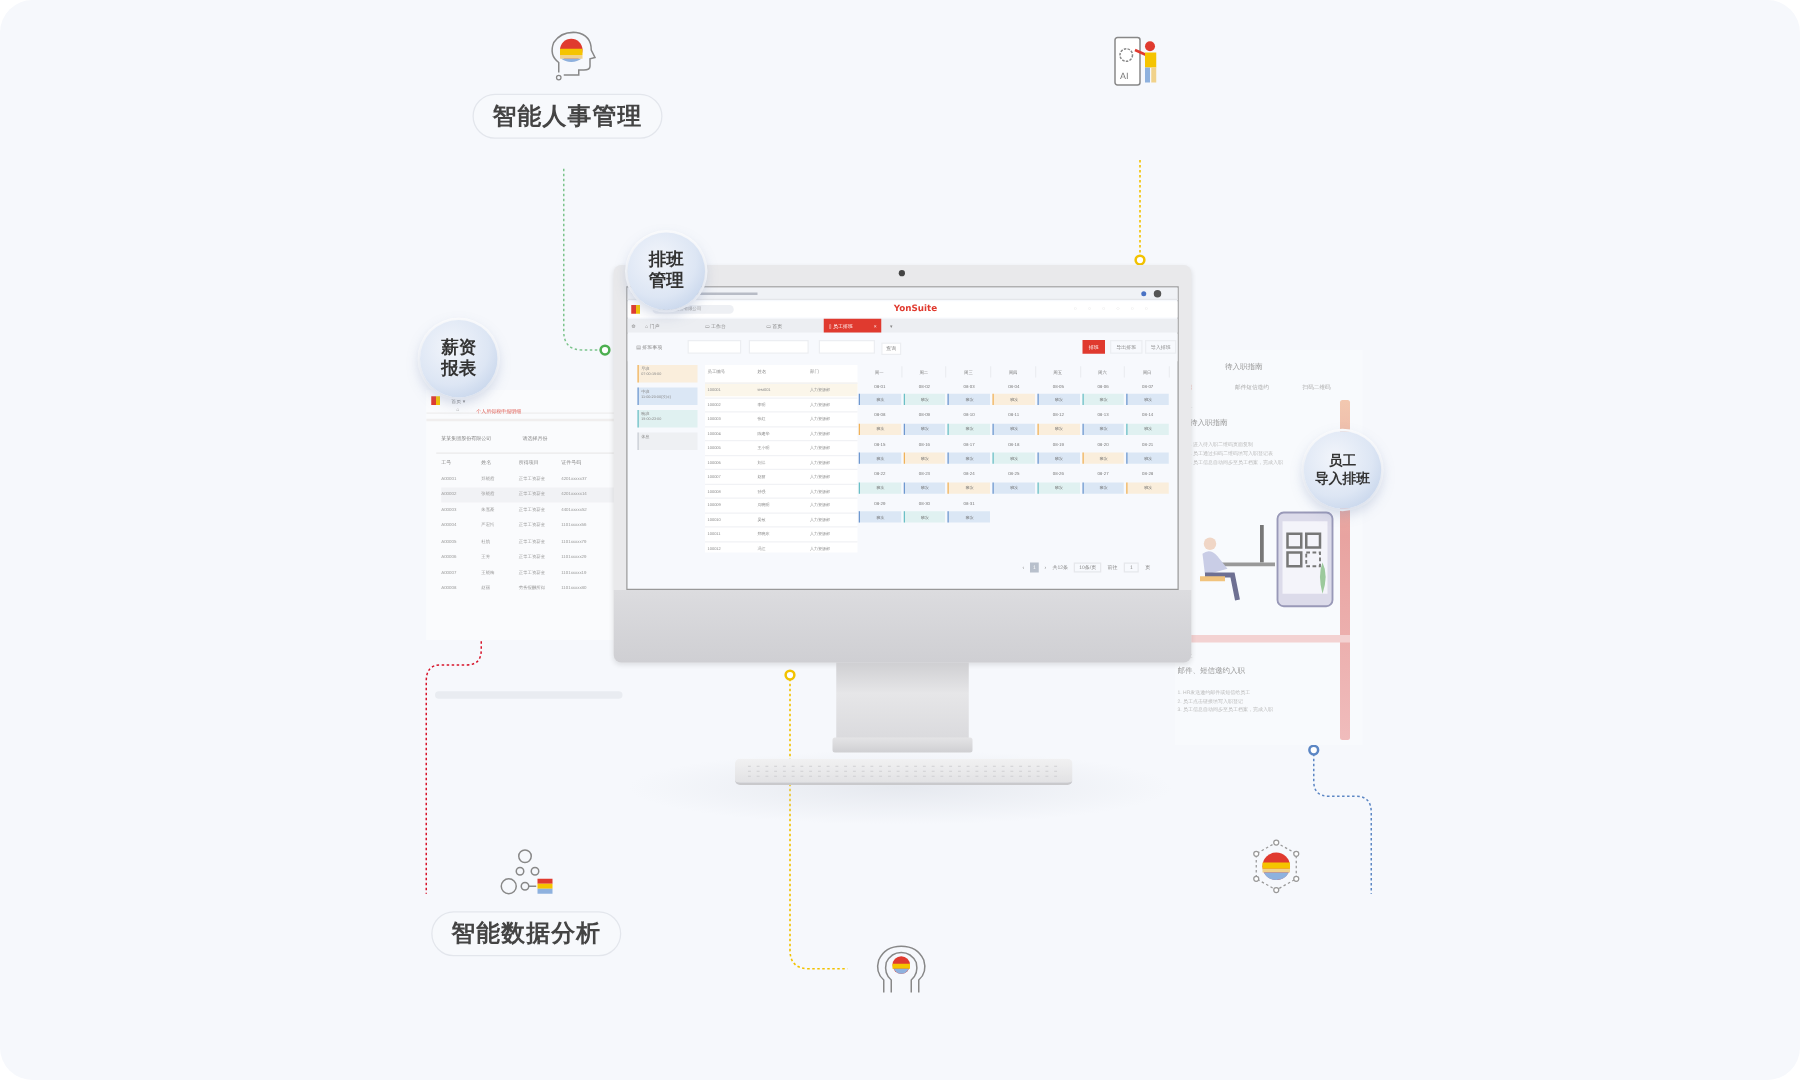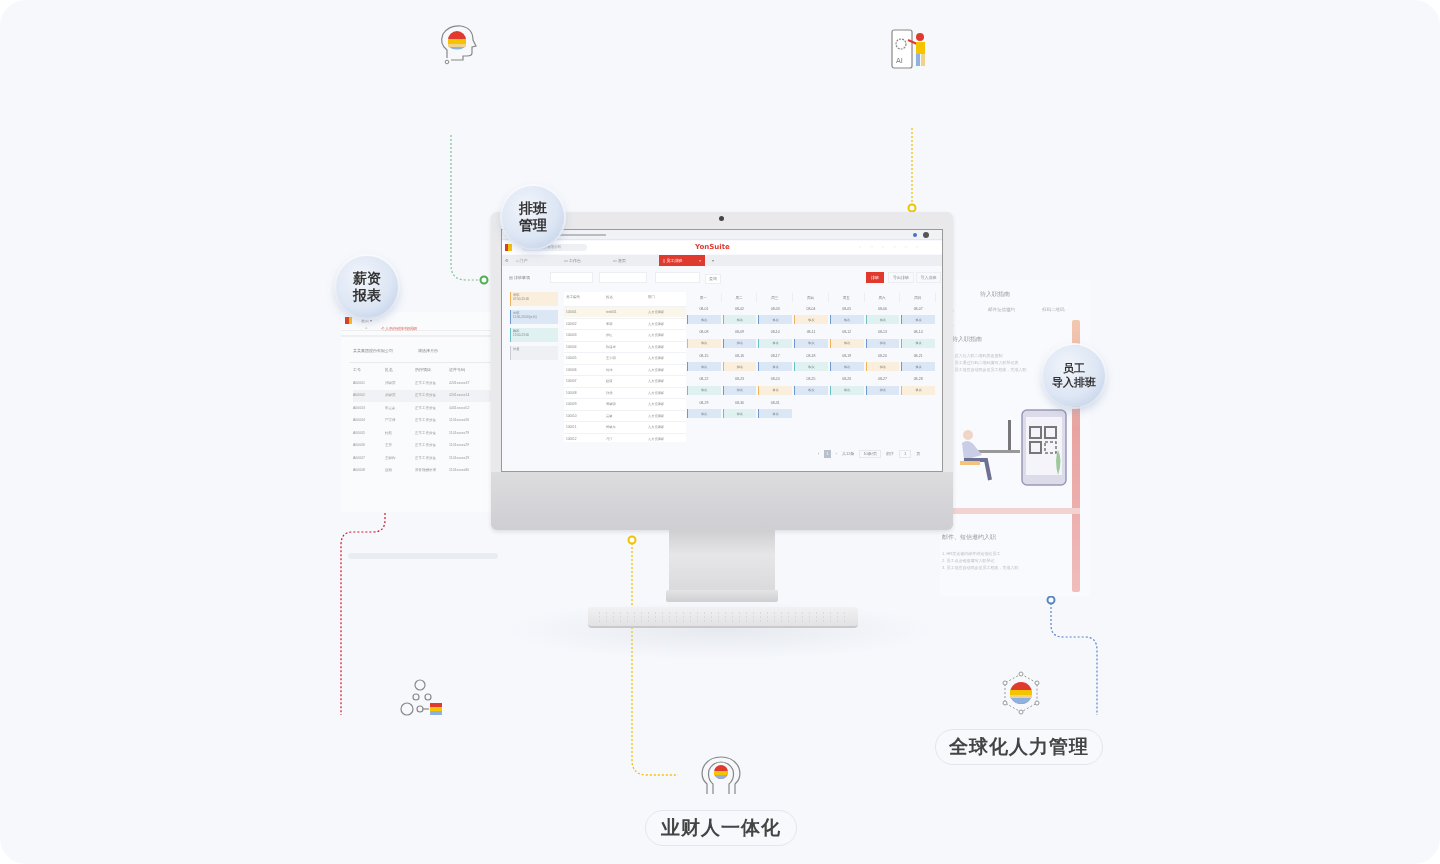--- a/index.html
+++ b/index.html
@@ -55,20 +55,23 @@
   </svg>
 
   <svg class="fe-icon" style="left:433px;top:22px" viewBox="0 0 48 48">
     <path d="M14 36 L14 28 Q6 22 10 12 Q16 3 28 4 Q40 6 40 18 L43 24 L39 25 L39 31 Q39 34 34 34 L30 34 L30 38 L18 38" fill="none" stroke="#888" stroke-width="1.2"></path>
     <circle cx="14" cy="40" r="1.8" fill="none" stroke="#888"></circle>
     <circle cx="24" cy="18" r="9" fill="#e03a2f"></circle>
     <rect x="15" y="17" width="18" height="5" fill="#f5c400"></rect>
     <rect x="15" y="22" width="18" height="3" fill="#f1d28a"></rect>
     <path d="M16 25 L32 25 Q29 27.5 24 27.5 Q19 27.5 16 25Z" fill="#8eb1de"></path>
   </svg>
+  <div class="pill" style="left:378px;top:75px;width:152px">
+    <span>智能人事管理</span>
+  </div>
 
   <svg class="fe-icon" style="left:886px;top:26px" viewBox="0 0 48 48">
     <rect x="6" y="4" width="20" height="38" rx="2" fill="#fff" stroke="#888" stroke-width="1.2"></rect>
     <circle cx="15" cy="18" r="5" fill="none" stroke="#888" stroke-width="1.2" stroke-dasharray="2,1"></circle>
     <text x="10" y="37" font-size="7" fill="#777" font-family="DejaVu Sans, sans-serif">AI</text>
     <circle cx="34" cy="11" r="4" fill="#e03a2f"></circle>
     <path d="M22 14 L31 18" stroke="#e03a2f" stroke-width="2"></path>
     <rect x="30" y="16" width="9" height="12" fill="#f5c400"></rect>
     <rect x="30" y="28" width="4" height="12" fill="#8eb1de"></rect>
     <rect x="35" y="28" width="4" height="12" fill="#f1d28a"></rect>
@@ -212,21 +215,21 @@
       <span class="abs tiny" style="left:3px;top:3px">+</span>
       <span class="abs" style="left:44px;top:4px;width:60px;height:2px;background:#b8bcc6"></span>
       <span class="abs" style="left:411px;top:3px;width:4px;height:4px;border-radius:50%;background:#4a72c4"></span>
       <span class="abs" style="left:421px;top:2px;width:6px;height:6px;border-radius:50%;background:#555"></span>
     </div>
 
     <div class="abs" style="left:0;top:11px;width:442px;height:13px;background:#fff">
       <span class="abs" style="left:3px;top:3px;width:7px;height:7px;background:linear-gradient(90deg,#e03a2f 50%,#f5c400 50%)"></span>
       <span class="abs" style="left:20px;top:3px;width:65px;height:7px;border-radius:4px;background:#eef0f4"></span>
       <span class="abs tiny" style="left:24px;top:5px;font-size:3.5px;color:#999">某某集团股份有限公司</span>
-      <span class="abs" style="left:193px;top:2px;font-size:7px;font-weight:bold;color:#e03a2f;font-family:'DejaVu Sans',sans-serif">YonSuite</span>
+      <span class="abs" style="left:213px;top:2px;font-size:7px;font-weight:bold;color:#e03a2f;font-family:'DejaVu Sans',sans-serif">YonSuite</span>
       <span class="abs tiny" style="left:357px;top:4px;letter-spacing:9px;color:#999">◌◌◌◌◌◌</span>
     </div>
 
     <div class="abs" style="left:0;top:25px;width:442px;height:11px;background:#eceef2">
       <span class="abs tiny" style="left:3px;top:4px">⚙</span>
       <div class="abs tiny" style="left:14px;top:4px">⌂ <span>门户</span></div>
       <div class="abs tiny" style="left:62px;top:4px">▭ <span>工作台</span></div>
       <div class="abs tiny" style="left:111px;top:4px">▭ <span>首页</span></div>
       <div class="abs" style="left:157px;top:0;width:46px;height:11px;background:#e03a2f">
         <span class="abs tiny" style="left:4px;top:4px;color:#fff">▯ <span>员工排班</span></span>
@@ -427,42 +430,39 @@
     <circle cx="23" cy="8" r="5" fill="none" stroke="#888" stroke-width="1.2"></circle>
     <circle cx="19" cy="20" r="3" fill="none" stroke="#888" stroke-width="1.2"></circle>
     <circle cx="31" cy="20" r="3" fill="none" stroke="#888" stroke-width="1.2"></circle>
     <circle cx="10" cy="32" r="6" fill="none" stroke="#888" stroke-width="1.2"></circle>
     <circle cx="23" cy="32" r="3" fill="none" stroke="#888" stroke-width="1.2"></circle>
     <path d="M26 32 L32 32" stroke="#888" stroke-width="1.2"></path>
     <rect x="33" y="26" width="12" height="4" fill="#e03a2f"></rect>
     <rect x="33" y="30" width="12" height="4" fill="#f5c400"></rect>
     <rect x="33" y="34" width="12" height="4" fill="#8eb1de"></rect>
   </svg>
+  <div class="pill" style="left:345px;top:729px;width:152px">
+    <span>智能数据分析</span>
+  </div>
 
   <svg class="fe-icon" style="left:697px;top:752px" viewBox="0 0 48 48">
     <path d="M10 42 L10 32 Q3 26 6 16 Q11 5 24 5 Q37 5 42 16 Q45 26 38 32 L38 42" fill="none" stroke="#888" stroke-width="1.2"></path>
     <path d="M16 42 L16 32 Q10 27 12 18 Q16 10 24 10 Q32 10 36 18 Q38 27 32 32 L32 42" fill="none" stroke="#888" stroke-width="1.2"></path>
     <circle cx="24" cy="20" r="7" fill="#e03a2f"></circle>
     <rect x="17" y="19" width="14" height="4" fill="#f5c400"></rect>
     <path d="M18 23 L30 23 Q28 27 24 27 Q20 27 18 23Z" fill="#8eb1de"></path>
   </svg>
-  <div class="pill" style="left:645px;top:810px;width:152px">
-    <span>业财人一体化</span>
-  </div>
 
   <svg class="fe-icon" style="left:997px;top:670px" viewBox="0 0 48 48">
     <polygon points="24,4 40,13 40,33 24,42 8,33 8,13" fill="none" stroke="#999" stroke-width="1" stroke-dasharray="2,2"></polygon>
     <circle cx="24" cy="4" r="2" fill="#fff" stroke="#999"></circle>
     <circle cx="40" cy="13" r="2" fill="#fff" stroke="#999"></circle>
     <circle cx="40" cy="33" r="2" fill="#fff" stroke="#999"></circle>
     <circle cx="24" cy="42" r="2" fill="#fff" stroke="#999"></circle>
     <circle cx="8" cy="33" r="2" fill="#fff" stroke="#999"></circle>
     <circle cx="8" cy="13" r="2" fill="#fff" stroke="#999"></circle>
     <circle cx="24" cy="23" r="11" fill="#e03a2f"></circle>
     <rect x="13" y="20" width="22" height="5" fill="#f5c400"></rect>
     <rect x="13" y="25" width="22" height="3" fill="#f1d28a"></rect>
     <path d="M14 28 L34 28 Q31 34 24 34 Q17 34 14 28Z" fill="#8eb1de"></path>
   </svg>
-  <div class="pill" style="left:935px;top:729px;width:168px">
-    <span>全球化人力管理</span>
-  </div>
 
 </div>
 
 </body></html>

